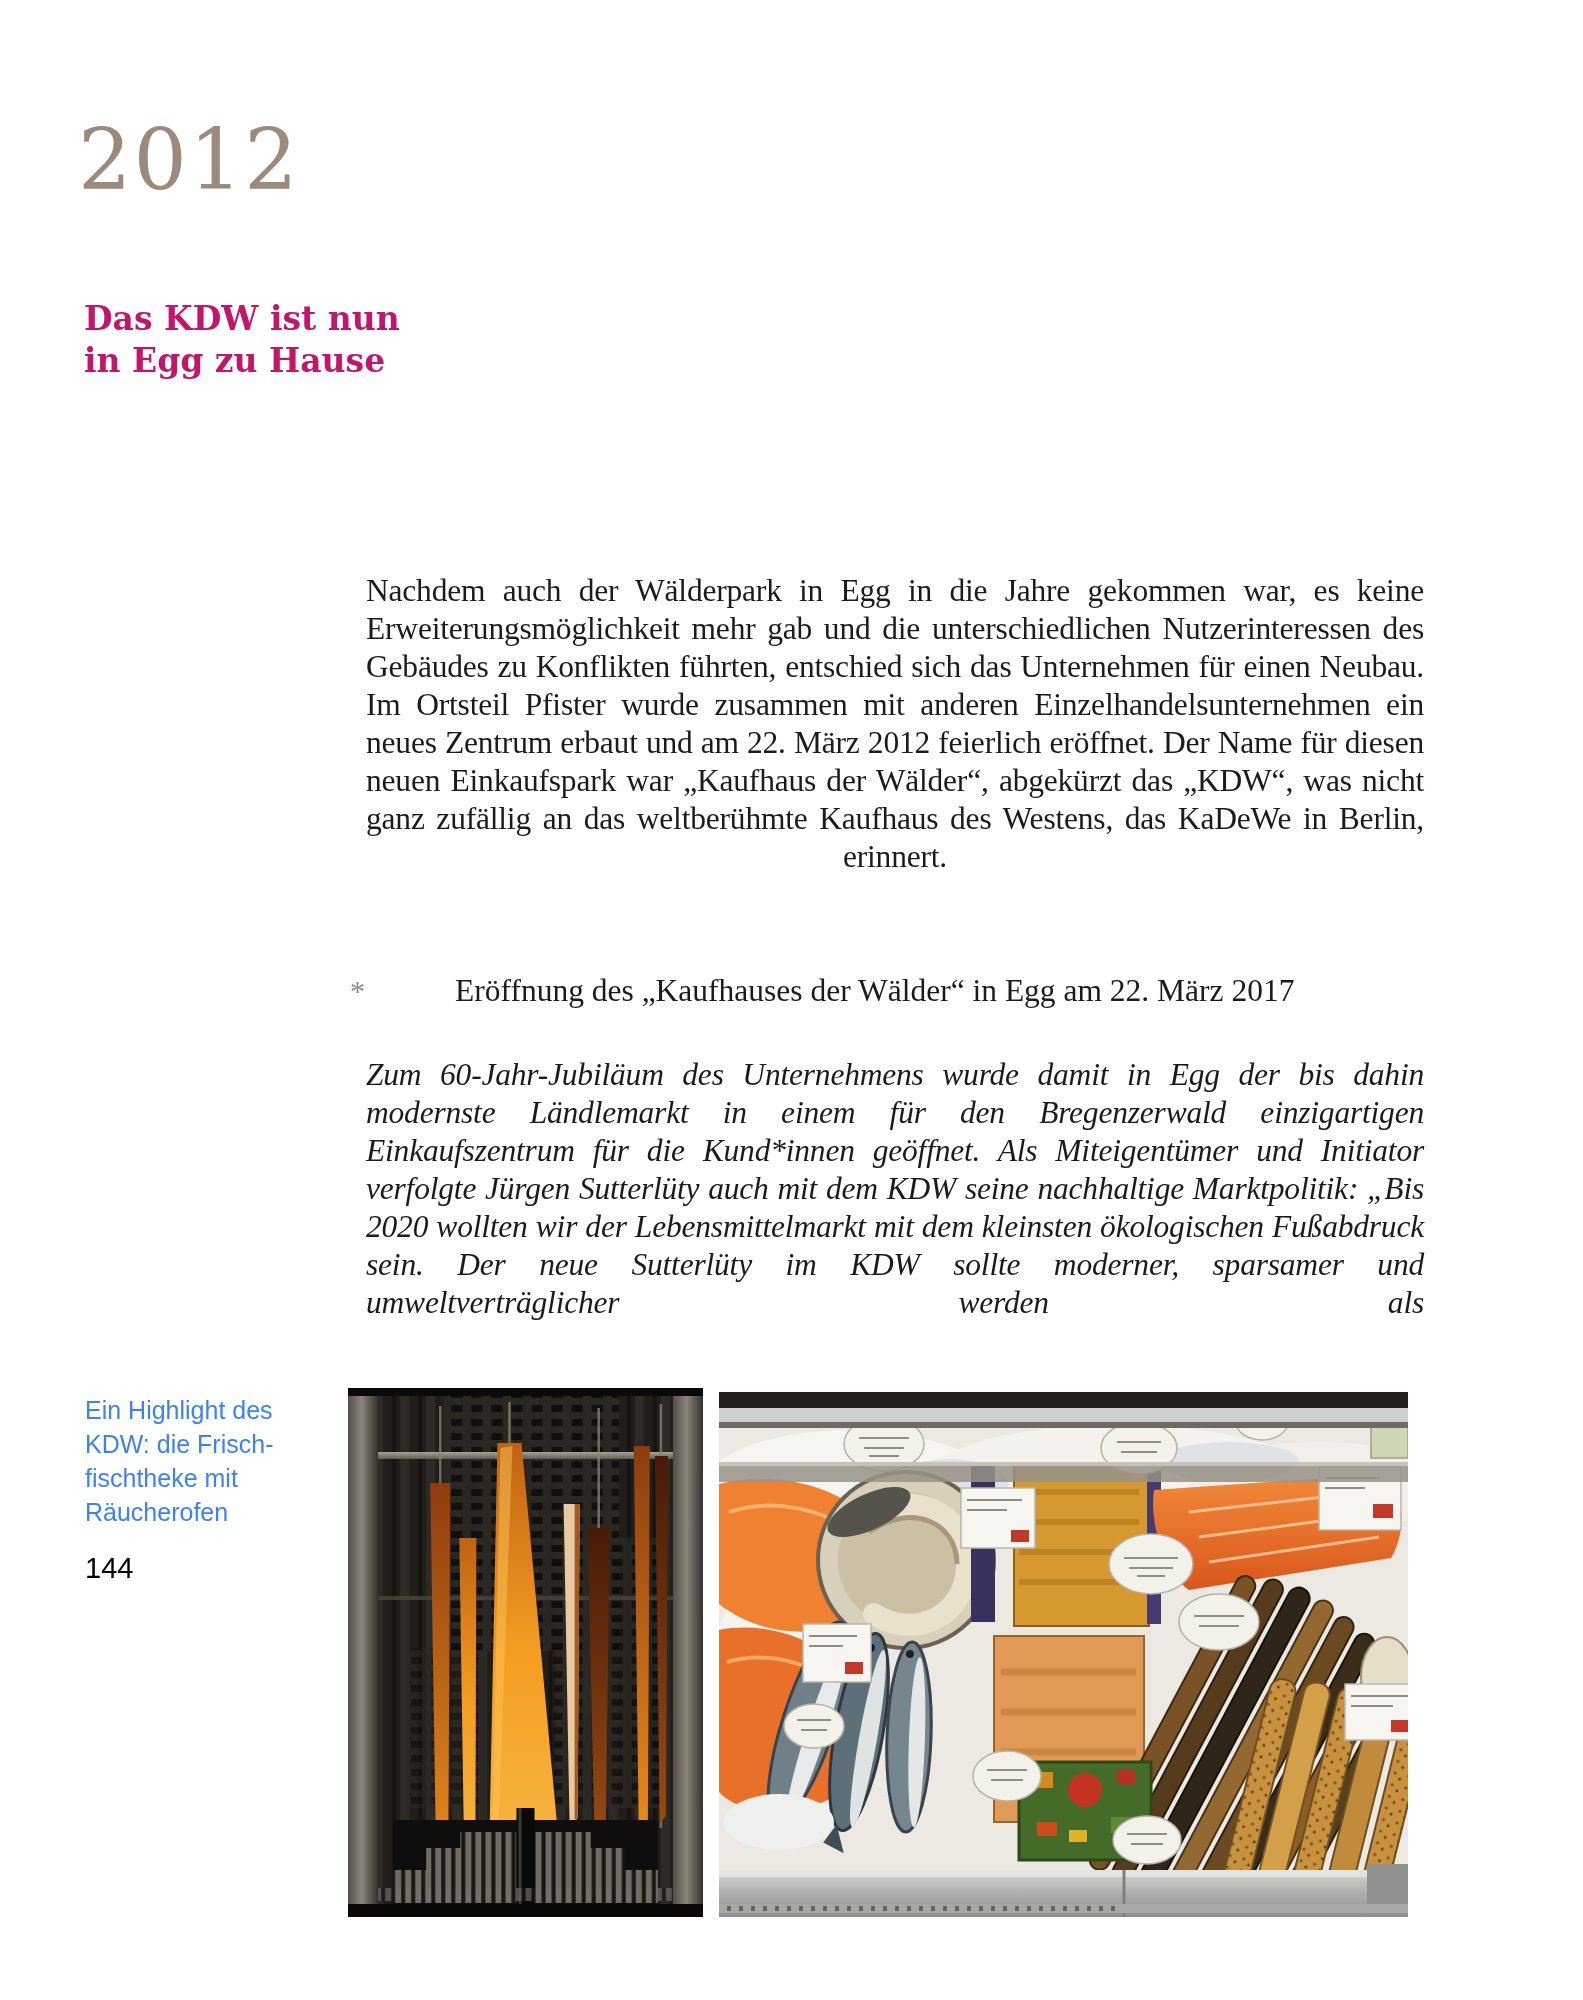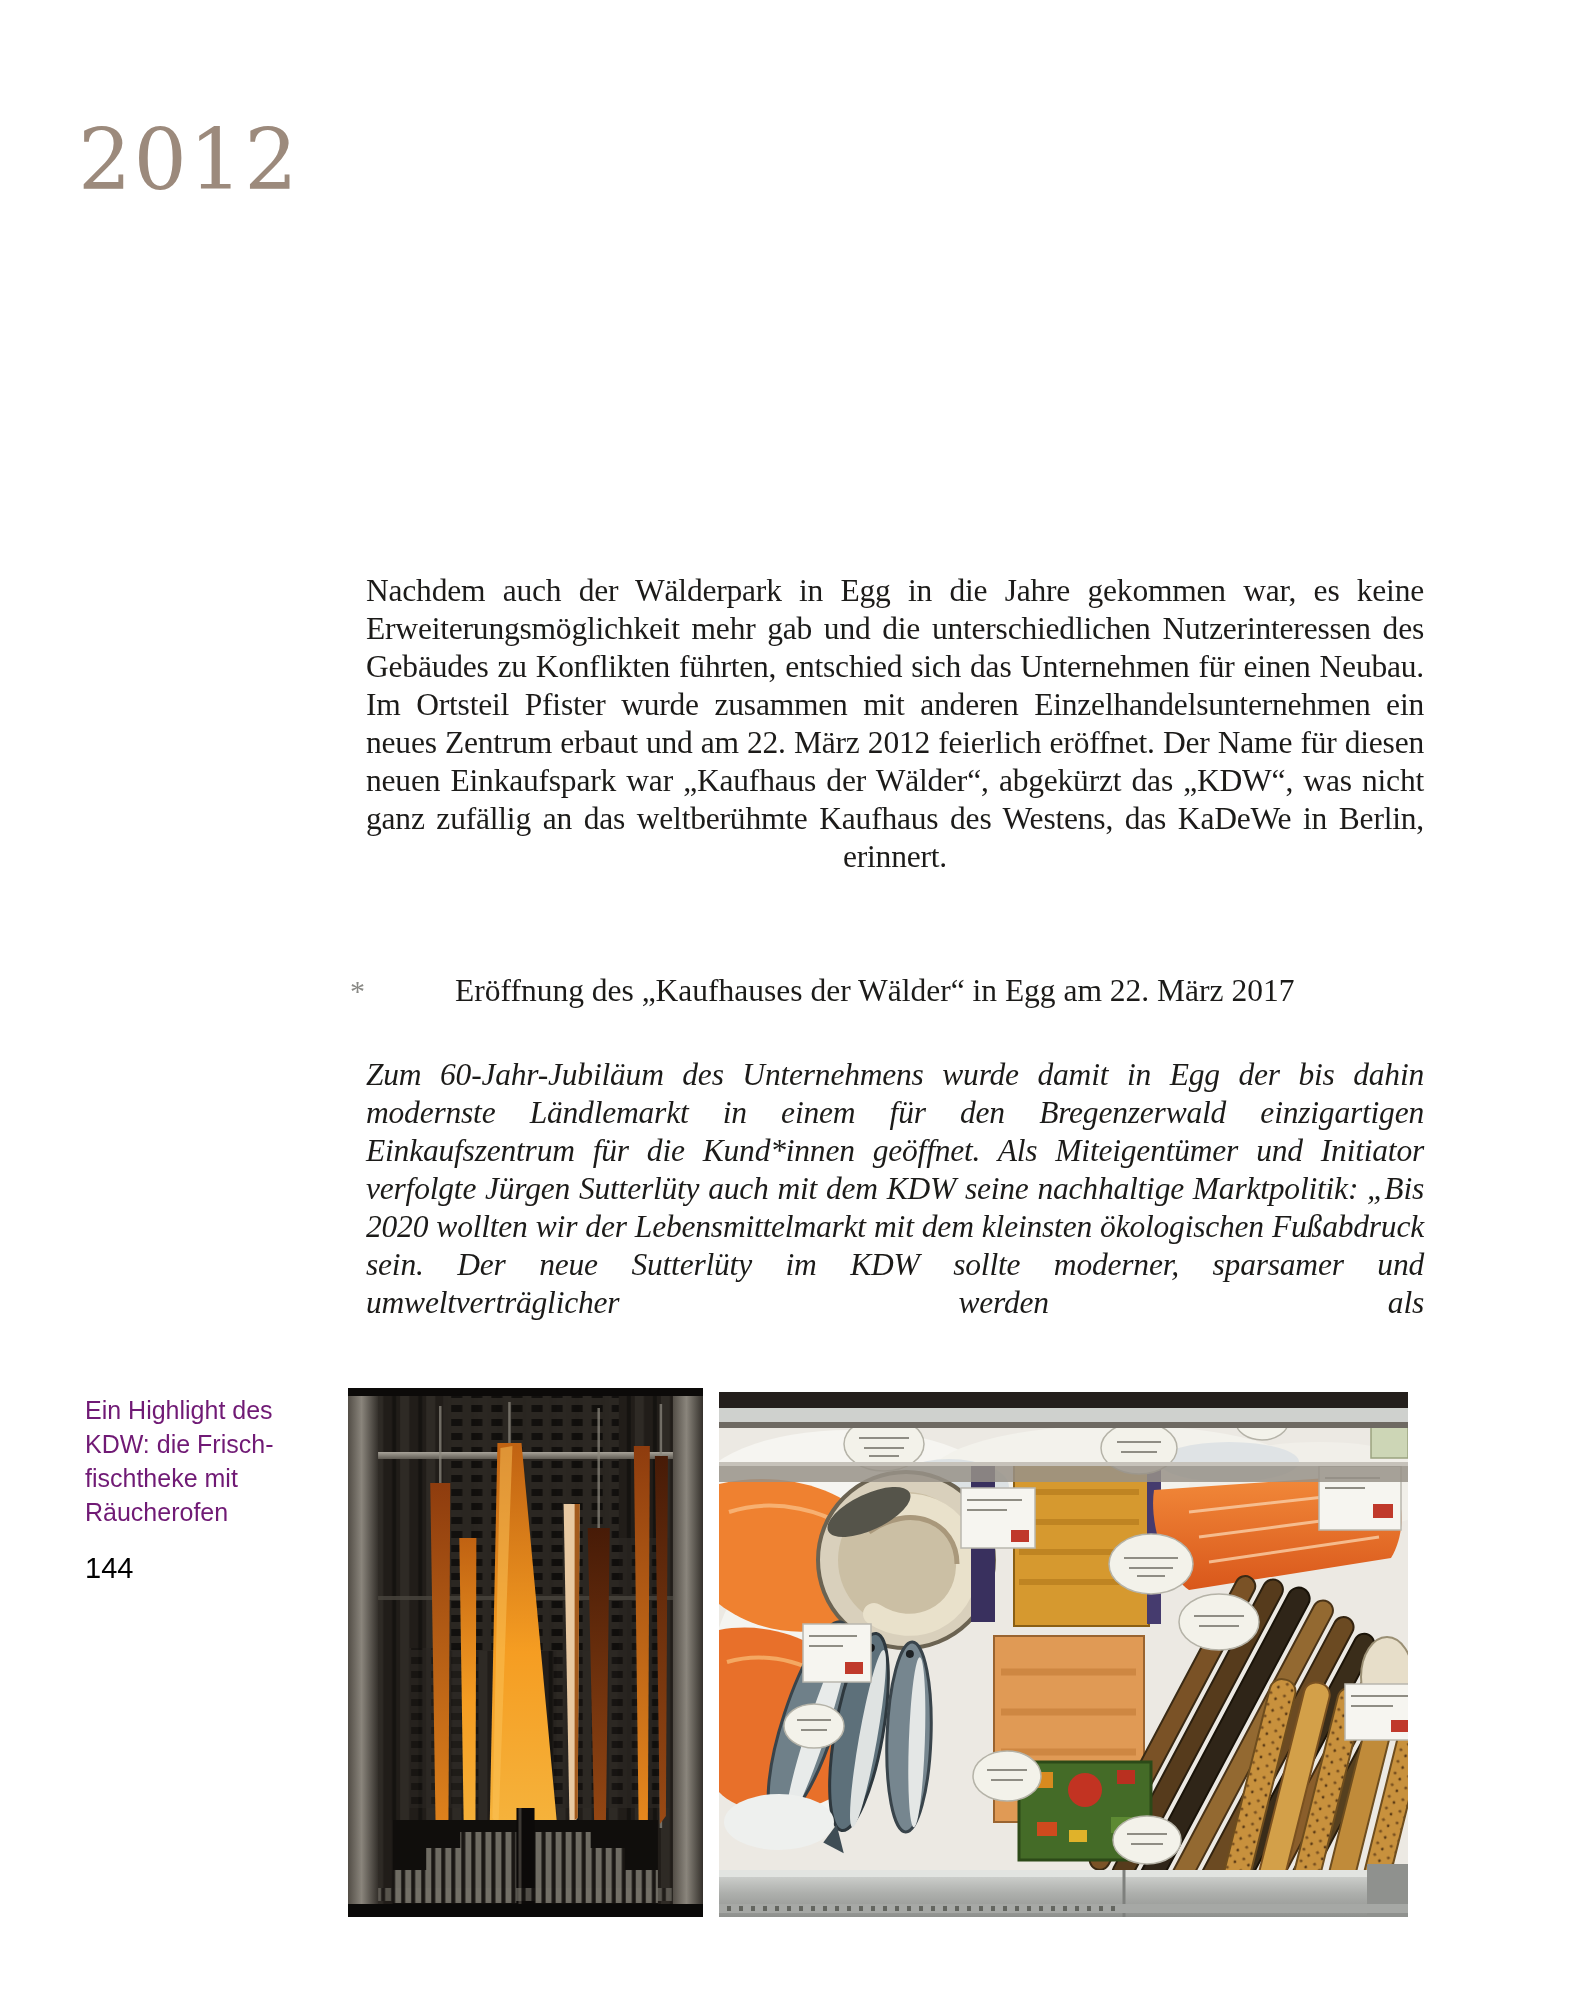--- a/index.html
+++ b/index.html
@@ -43,40 +43,42 @@
   .footnote-marker{
     position:absolute;left:0;top:0;color:#8a8a86;font-size:30px;
   }
   .footnote-text{
     position:absolute;left:105px;top:0;white-space:nowrap;
   }
   .photo-caption{
     position:absolute;left:85px;top:1393px;width:240px;
     font-family:"Liberation Sans", sans-serif;
     font-size:25px;line-height:34px;
-    color:#701a75;
+    color:#3b82f6;
     white-space:pre-line;
   }
   .page-number{
     position:absolute;left:85px;top:1552px;
     font-family:"Liberation Sans", sans-serif;
     font-size:29px;color:#000000;
   }
   .photo{position:absolute;display:block;}
   .photo-smoker{left:348px;top:1388px;width:355px;height:529px;}
   .photo-counter{left:719px;top:1392px;width:689px;height:525px;}
   .photo svg{width:100%;height:100%;display:block;}
 </style>
 </head>
 <body>
 
 <div class="page">
 
   <div class="year-heading">2012</div>
 
+  <div class="chapter-subtitle">Das KDW ist nun
+in Egg zu Hause</div>
 
   <div class="body-block para1">Nachdem auch der Wälderpark in Egg in die Jahre gekommen war, es keine Erweiterungsmöglichkeit mehr gab und die unterschiedlichen Nutzerinteressen des Gebäudes zu Konflikten führten, entschied sich das Unternehmen für einen Neubau. Im Ortsteil Pfister wurde zusammen mit anderen Einzelhandelsunternehmen ein neues Zentrum erbaut und am 22. März 2012 feierlich eröffnet. Der Name für diesen neuen Einkaufspark war „Kaufhaus der Wälder“, abgekürzt das „KDW“, was nicht ganz zufällig an das weltberühmte Kaufhaus des Westens, das KaDeWe in Berlin, erinnert.</div>
 
   <div class="footnote-row">
     <span class="footnote-marker">*</span>
     <span class="footnote-text">Eröffnung des „Kaufhauses der Wälder“ in Egg am 22. März 2017</span>
   </div>
 
   <div class="body-block para2">Zum 60-Jahr-Jubiläum des Unternehmens wurde damit in Egg der bis dahin modernste Ländlemarkt in einem für den Bregenzerwald einzigartigen Einkaufszentrum für die Kund*innen geöffnet. Als Miteigentümer und Initiator verfolgte Jürgen Sutterlüty auch mit dem KDW seine nachhaltige Marktpolitik: „Bis 2020 wollten wir der Lebensmittelmarkt mit dem kleinsten ökologischen Fußabdruck sein. Der neue Sutterlüty im KDW sollte moderner, sparsamer und umweltverträglicher werden als</div>
 

